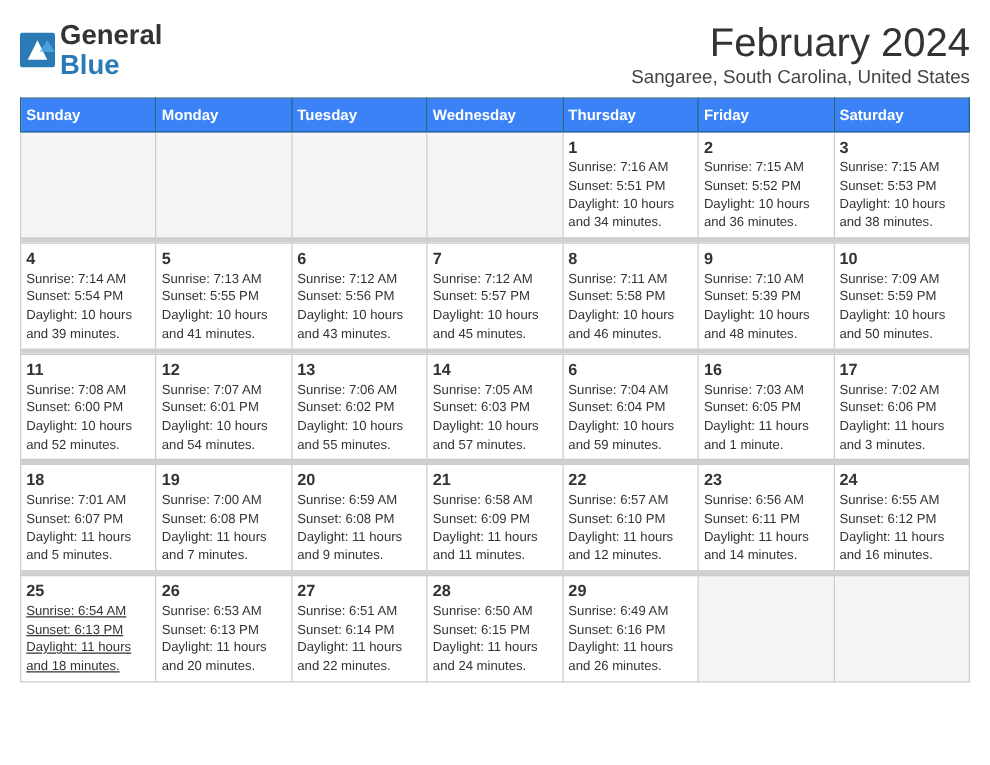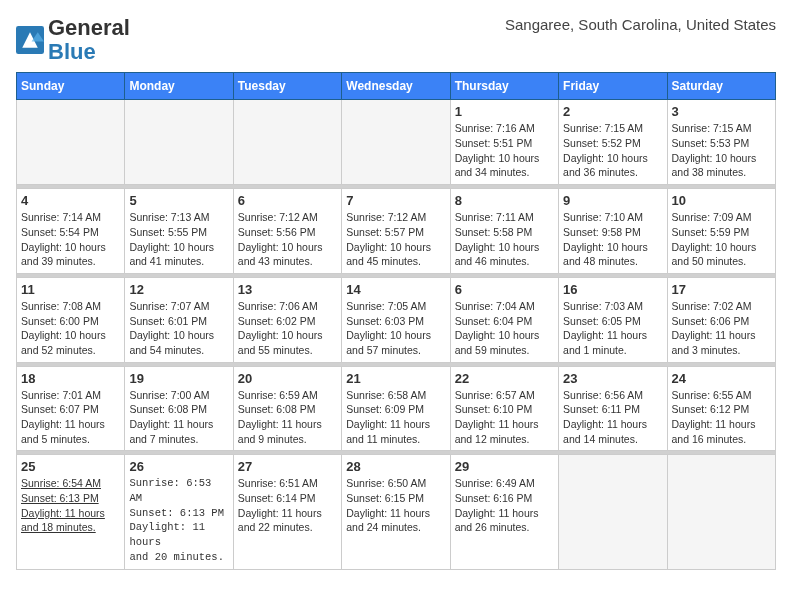--- a/index.html
+++ b/index.html
@@ -90,20 +90,21 @@
       <rect x="0" y="0" width="36" height="36" rx="3" fill="#2a7ab5"></rect>
       <polygon points="8,28 18,8 28,28" fill="#fff"></polygon>
       <polygon points="20,20 28,8 36,20" fill="#5ab0e8" opacity="0.7"></polygon>
     </svg>
     <div class="logo-text">
       <span class="logo-general">General</span><br>
       <span class="logo-blue">Blue</span>
     </div>
   </div>
   <div class="title-area">
+    <div class="month-title">February 2024</div>
     <div class="location-title">Sangaree, South Carolina, United States</div>
   </div>
 </div>
 
 <table class="calendar">
   <thead>
     <tr>
     <th>Sunday</th>
         <th>Monday</th>
         <th>Tuesday</th>
@@ -176,21 +177,21 @@
         <td>
           <div class="day-number">8</div>
           <div class="day-info" style="white-space: pre-line;">Sunrise: 7:11 AM
 Sunset: 5:58 PM
 Daylight: 10 hours
 and 46 minutes.</div>
         </td>
         <td>
           <div class="day-number">9</div>
           <div class="day-info" style="white-space: pre-line;">Sunrise: 7:10 AM
-Sunset: 9:58 PM
+Sunset: 5:39 PM
 Daylight: 10 hours
 and 48 minutes.</div>
         </td>
         <td>
           <div class="day-number">10</div>
           <div class="day-info" style="white-space: pre-line;">Sunrise: 7:09 AM
 Sunset: 5:59 PM
 Daylight: 10 hours
 and 50 minutes.</div>
         </td>
@@ -309,21 +310,21 @@
       <tr>
         <td>
           <div class="day-number">25</div>
           <div class="day-info" style="white-space: pre-line; text-decoration: underline;">Sunrise: 6:54 AM
 Sunset: 6:13 PM
 Daylight: 11 hours
 and 18 minutes.</div>
         </td>
         <td>
           <div class="day-number">26</div>
-          <div class="day-info" style="white-space: pre-line; font-family: Liberation Mono, monospace;">Sunrise: 6:53 AM
+          <div class="day-info" style="white-space: pre-line;">Sunrise: 6:53 AM
 Sunset: 6:13 PM
 Daylight: 11 hours
 and 20 minutes.</div>
         </td>
         <td>
           <div class="day-number">27</div>
           <div class="day-info" style="white-space: pre-line;">Sunrise: 6:51 AM
 Sunset: 6:14 PM
 Daylight: 11 hours
 and 22 minutes.</div>

